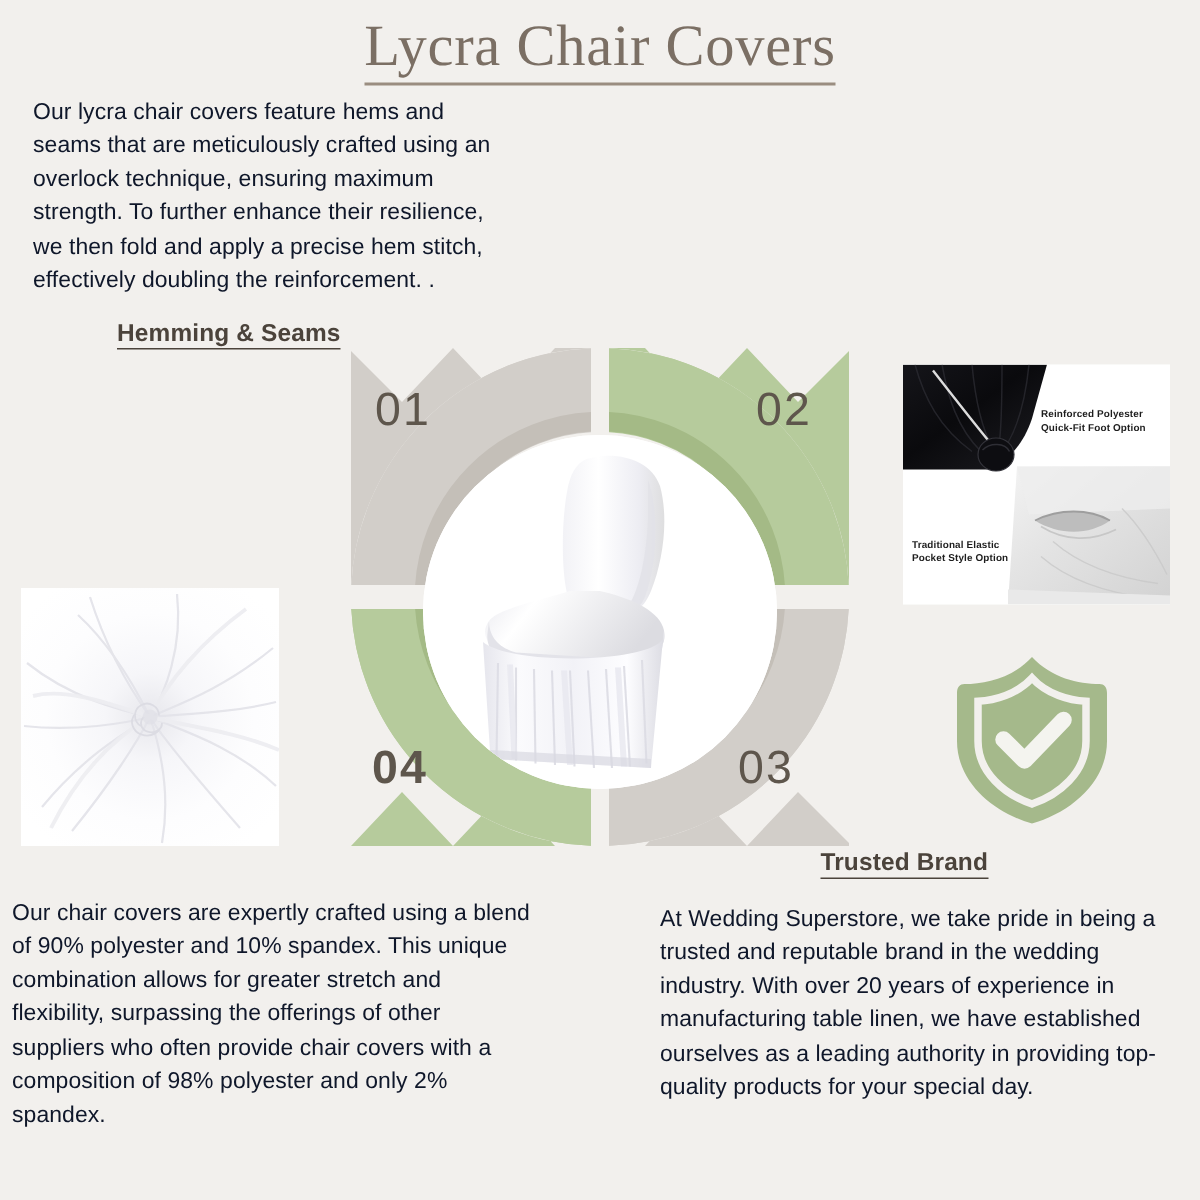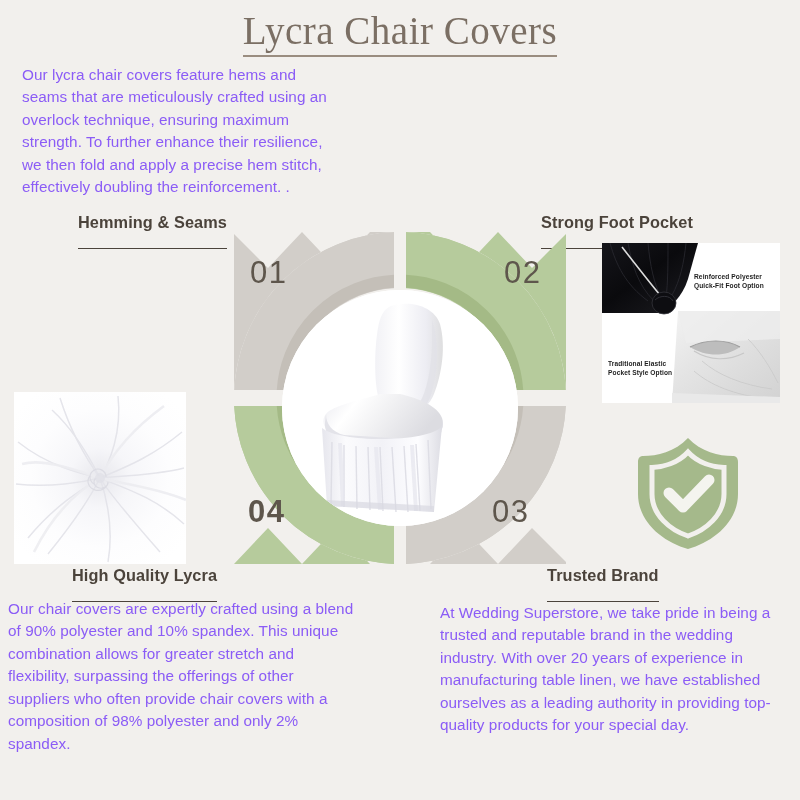--- a/index.html
+++ b/index.html
@@ -40,40 +40,40 @@
     border-bottom: 2px solid #9a8d80;
     padding-bottom: 3px;
     line-height: 1.05;
   }
 
   
   .para {
     position: absolute;
     font-size: 15.3px;
     line-height: 1.47;
-    color: #8b5cf6;
+    color: #0f172a;
     letter-spacing: 0.05px;
   }
   .para.p1 { left: 22px;  top: 64px;  width: 312px; }
   .para.p2 { left: 440px; top: 95px;  width: 320px; }
   .para.p3 { left: 8px;   top: 598px; width: 346px; }
   .para.p4 { left: 440px; top: 602px; width: 345px; }
 
   
   .sec-head {
     position: absolute;
     font-size: 16.3px;
     font-weight: bold;
     color: #4b433b;
     letter-spacing: 0.1px;
     white-space: nowrap;
   }
   .sec-head span {
     border-bottom: 1.6px solid #4b433b;
-    padding-bottom: 17px;
+    padding-bottom: 1px;
   }
   .sec-head.h1 { left: 78px;  top: 213px; }
   .sec-head.h2 { left: 541px; top: 213px; }
   .sec-head.h3 { left: 72px;  top: 566px; }
   .sec-head.h4 { left: 547px; top: 566px; }
 
   
   .diagram {
     position: absolute;
     left: 190px;
@@ -173,26 +173,20 @@
   <div class="title">
     <span class="title-inner">Lycra Chair Covers</span>
   </div>
 
   <div class="para p1">Our lycra chair covers feature hems and seams that are meticulously crafted using an overlock technique, ensuring maximum strength. To further enhance their resilience, we then fold and apply a precise hem stitch, effectively doubling the reinforcement. .</div>
   <div class="para p3">Our chair covers are expertly crafted using a blend of 90% polyester and 10% spandex. This unique combination allows for greater stretch and flexibility, surpassing the offerings of other suppliers who often provide chair covers with a composition of 98% polyester and only 2% spandex.</div>
   <div class="para p4">At Wedding Superstore, we take pride in being a trusted and reputable brand in the wedding industry. With over 20 years of experience in manufacturing table linen, we have established ourselves as a leading authority in providing top-quality products for your special day.</div>
 
   <div class="sec-head h1">
     <span>Hemming &amp; Seams</span>
-  </div>
-  <div class="sec-head h2">
-    <span>Strong Foot Pocket</span>
-  </div>
-  <div class="sec-head h3">
-    <span>High Quality Lycra</span>
   </div>
   <div class="sec-head h4">
     <span>Trusted Brand</span>
   </div>
 
   <div class="diagram">
     <svg width="420" height="340" viewBox="0 0 420 340" xmlns="http://www.w3.org/2000/svg">
       <defs>
 
         <clipPath id="clip-q1">

